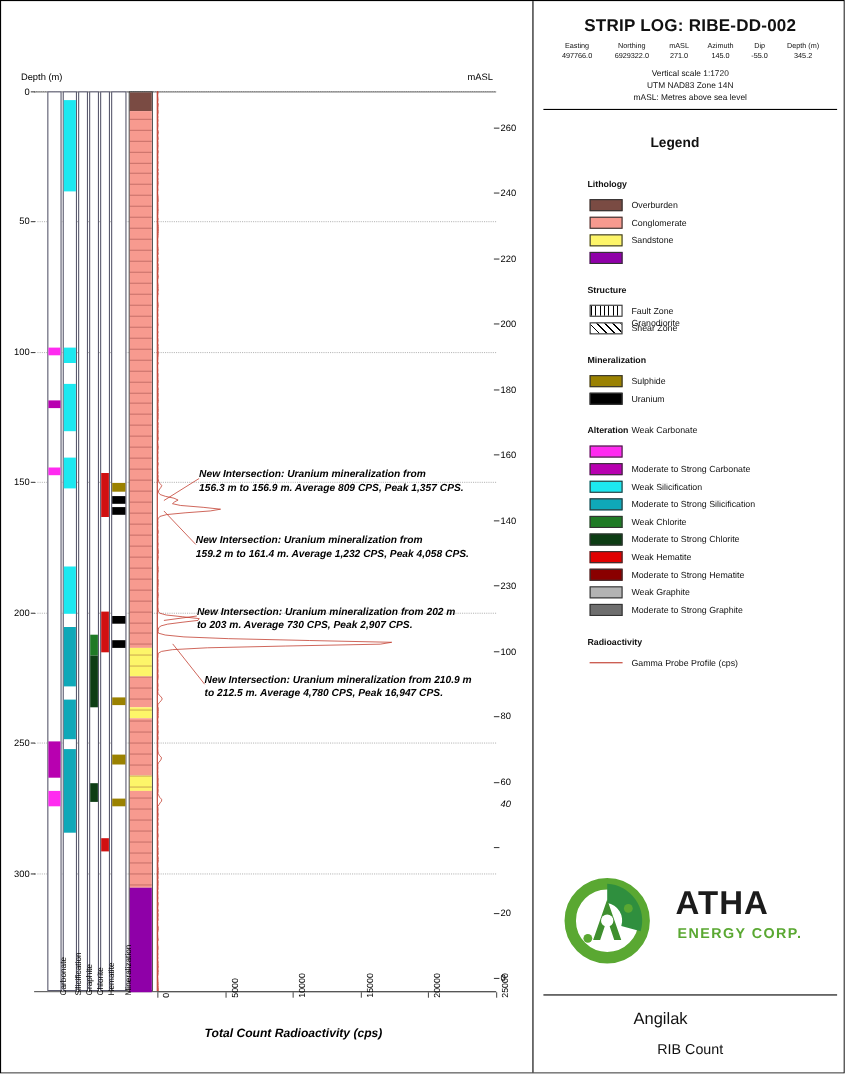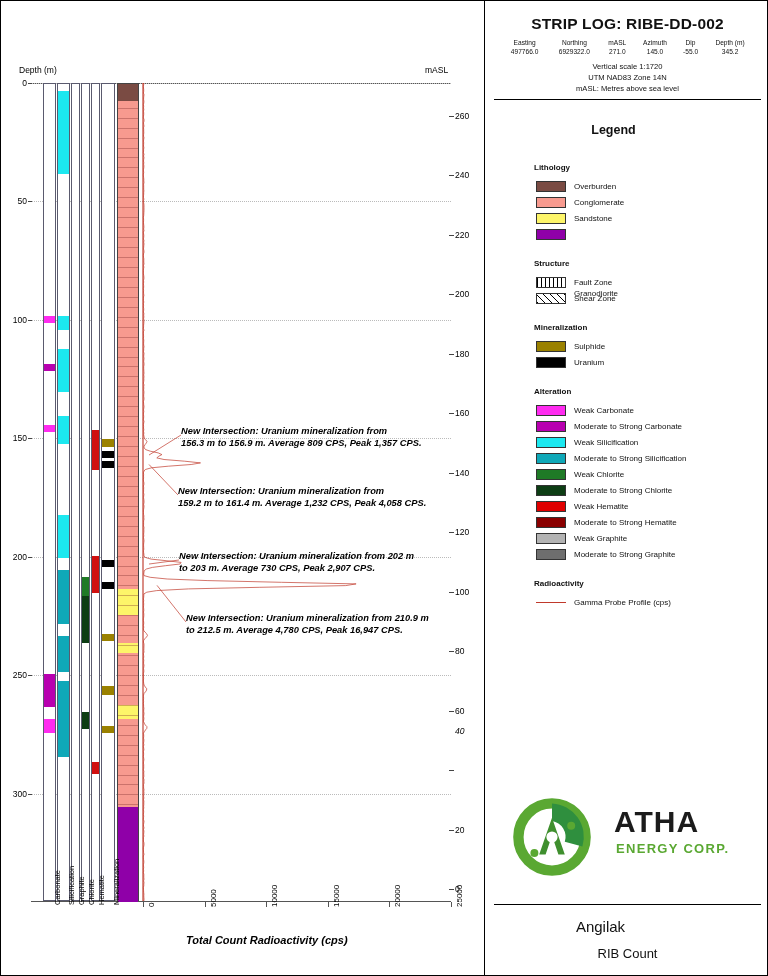--- a/index.html
+++ b/index.html
@@ -194,21 +194,21 @@
           <div class="masl-tick" style="top: 146.702px;">220</div>
           <div class="masl-tick-mark" style="top: 151.702px;"></div>
           <div class="masl-tick" style="top: 206.193px;">200</div>
           <div class="masl-tick-mark" style="top: 211.193px;"></div>
           <div class="masl-tick" style="top: 265.684px;">180</div>
           <div class="masl-tick-mark" style="top: 270.684px;"></div>
           <div class="masl-tick" style="top: 325.175px;">160</div>
           <div class="masl-tick-mark" style="top: 330.175px;"></div>
           <div class="masl-tick" style="top: 384.665px;">140</div>
           <div class="masl-tick-mark" style="top: 389.665px;"></div>
-          <div class="masl-tick" style="top: 444.156px;">120</div>
+          <div class="masl-tick" style="top: 444.156px;">230</div>
           <div class="masl-tick-mark" style="top: 449.156px;"></div>
           <div class="masl-tick" style="top: 503.647px;">100</div>
           <div class="masl-tick-mark" style="top: 508.647px;"></div>
           <div class="masl-tick" style="top: 563.138px;">80</div>
           <div class="masl-tick-mark" style="top: 568.138px;"></div>
           <div class="masl-tick" style="top: 622.629px;">60</div>
           <div class="masl-tick-mark" style="top: 627.629px;"></div>
           <div class="masl-tick" style="top: 643px; font-style: italic;">40</div>
           <div class="masl-tick-mark" style="top: 687.12px;"></div>
           <div class="masl-tick" style="top: 741.611px;">20</div>
@@ -445,21 +445,21 @@
         <div class="lg-txt" style="top: 277px;">Fault Zone</div>
         <div class="lg-sw" style="top: 292px; background: repeating-linear-gradient(45deg, rgb(0, 0, 0) 0px, rgb(0, 0, 0) 1px, rgb(255, 255, 255) 1px, rgb(255, 255, 255) 5px);"></div>
         <div class="lg-txt" style="top: 293px;">Shear Zone</div>
         <div class="lg-group-title" style="top: 322px;">Mineralization</div>
         <div class="lg-sw" style="top: 340px; background: rgb(154, 129, 0);"></div>
         <div class="lg-txt" style="top: 341px;">Sulphide</div>
         <div class="lg-sw" style="top: 356px; background: rgb(0, 0, 0);"></div>
         <div class="lg-txt" style="top: 357px;">Uranium</div>
         <div class="lg-group-title" style="top: 386px;">Alteration</div>
         <div class="lg-sw" style="top: 404px; background: rgb(255, 43, 240);"></div>
-        <div class="lg-txt" style="top: 405px;">Weak Carbonate</div>
+        <div class="lg-txt" style="top: 386px;">Weak Carbonate</div>
         <div class="lg-sw" style="top: 420px; background: rgb(184, 0, 176);"></div>
         <div class="lg-txt" style="top: 421px;">Moderate to Strong Carbonate</div>
         <div class="lg-sw" style="top: 436px; background: rgb(28, 232, 240);"></div>
         <div class="lg-txt" style="top: 437px;">Weak Silicification</div>
         <div class="lg-sw" style="top: 452px; background: rgb(15, 168, 184);"></div>
         <div class="lg-txt" style="top: 453px;">Moderate to Strong Silicification</div>
         <div class="lg-sw" style="top: 468px; background: rgb(31, 122, 38);"></div>
         <div class="lg-txt" style="top: 469px;">Weak Chlorite</div>
         <div class="lg-sw" style="top: 484px; background: rgb(13, 61, 20);"></div>
         <div class="lg-txt" style="top: 485px;">Moderate to Strong Chlorite</div>

